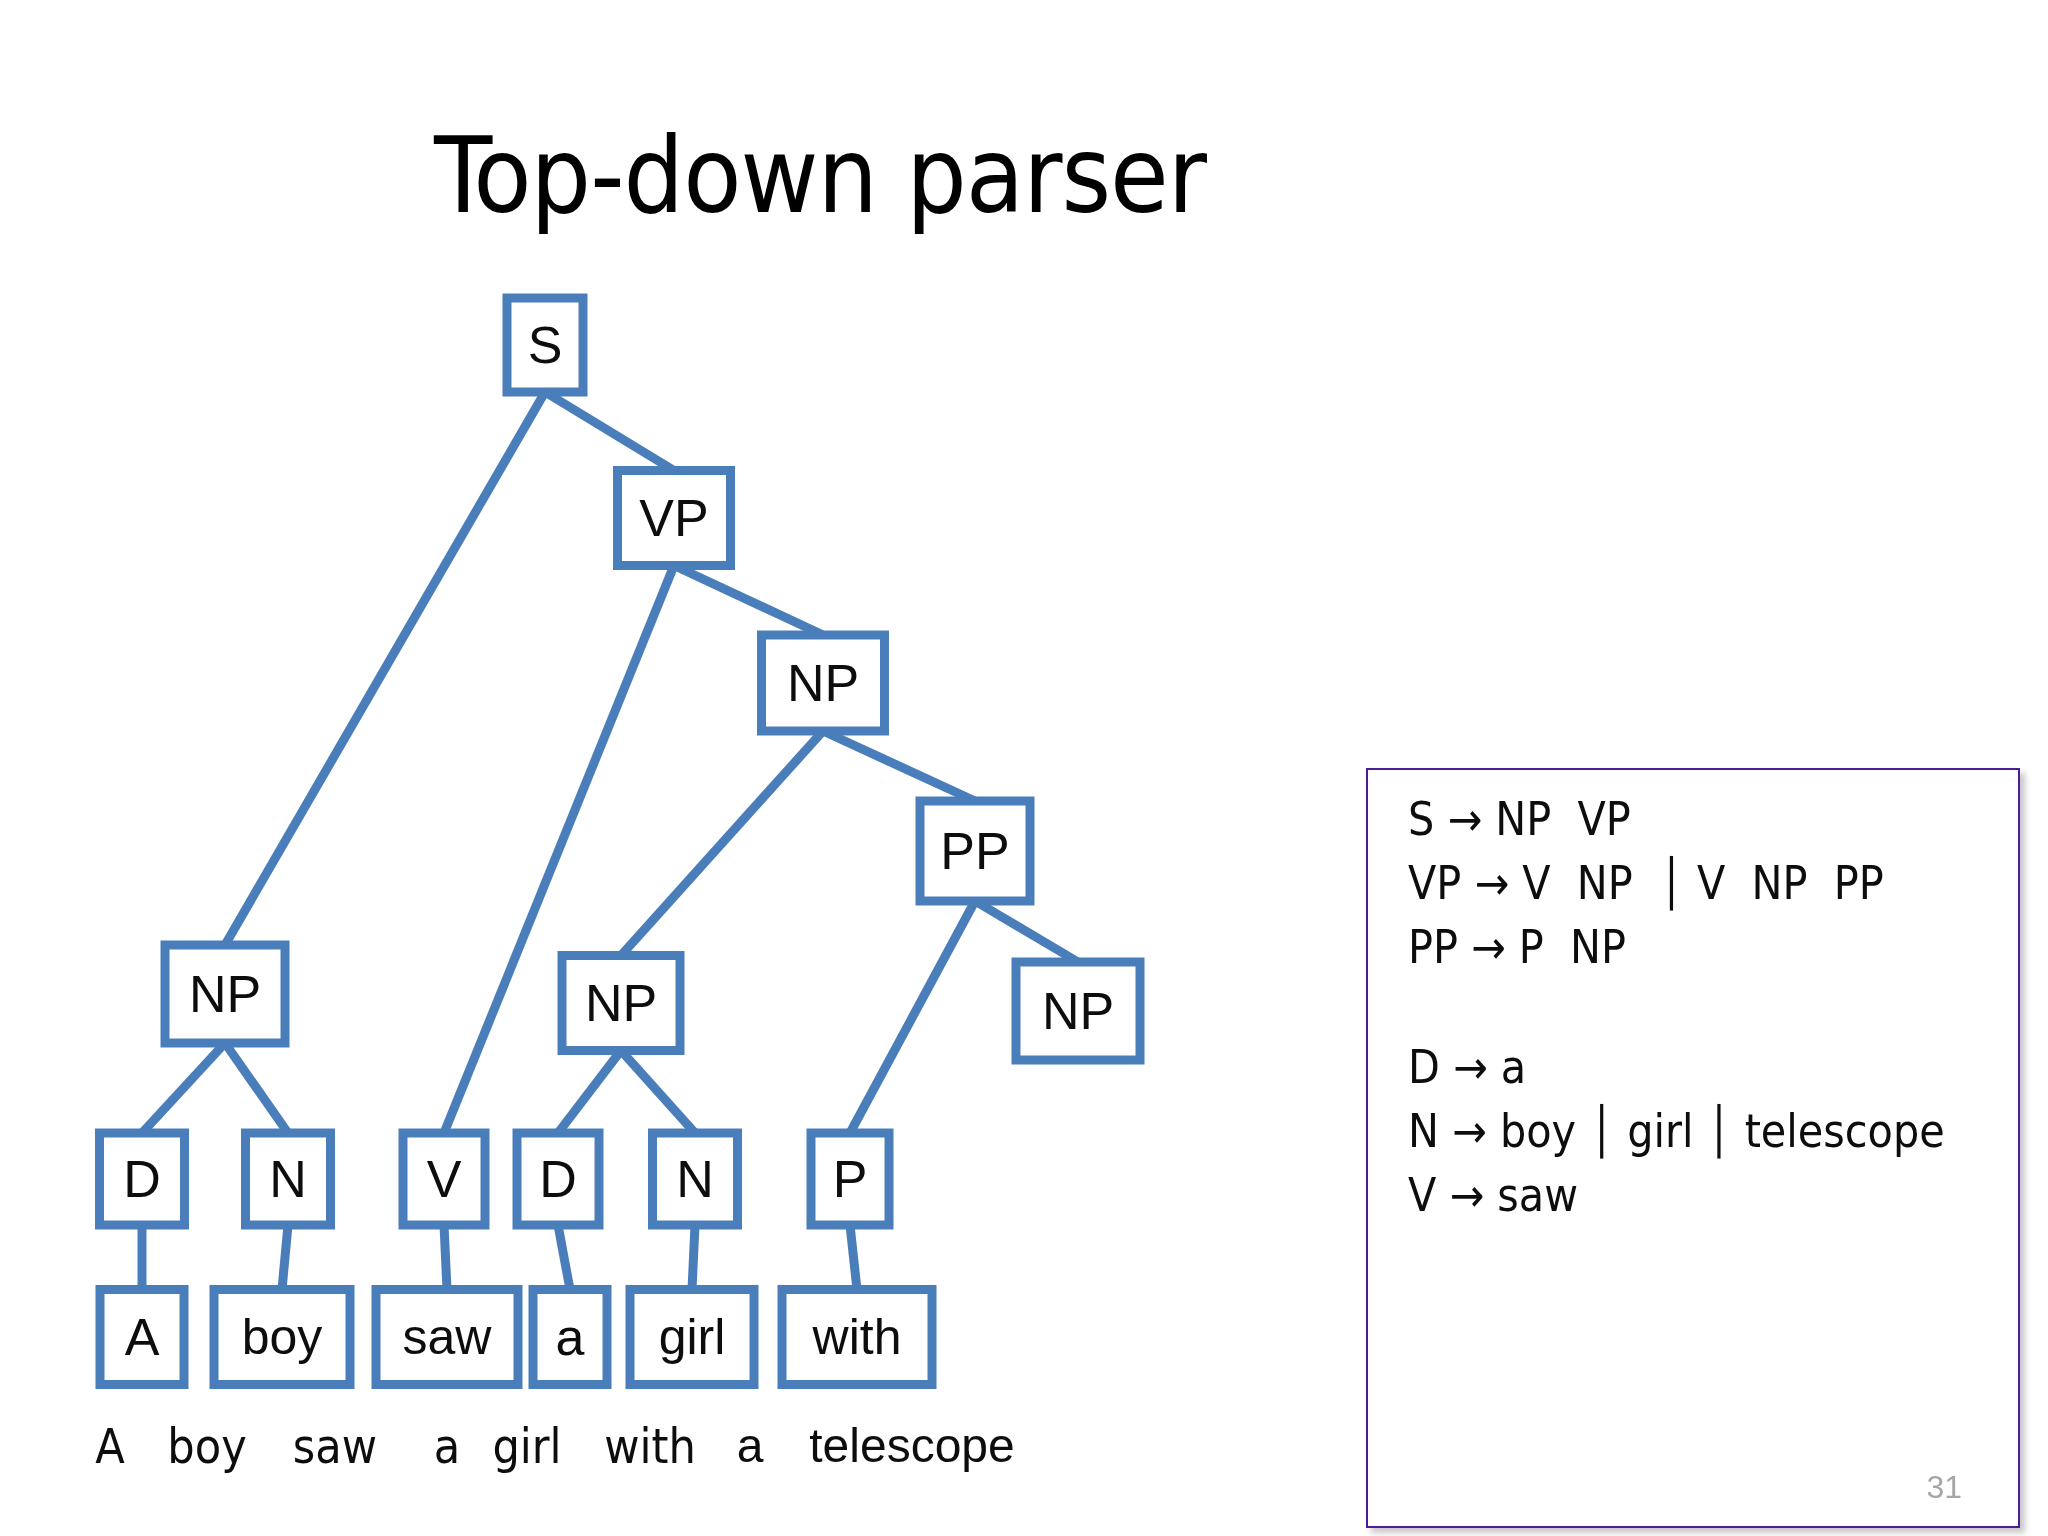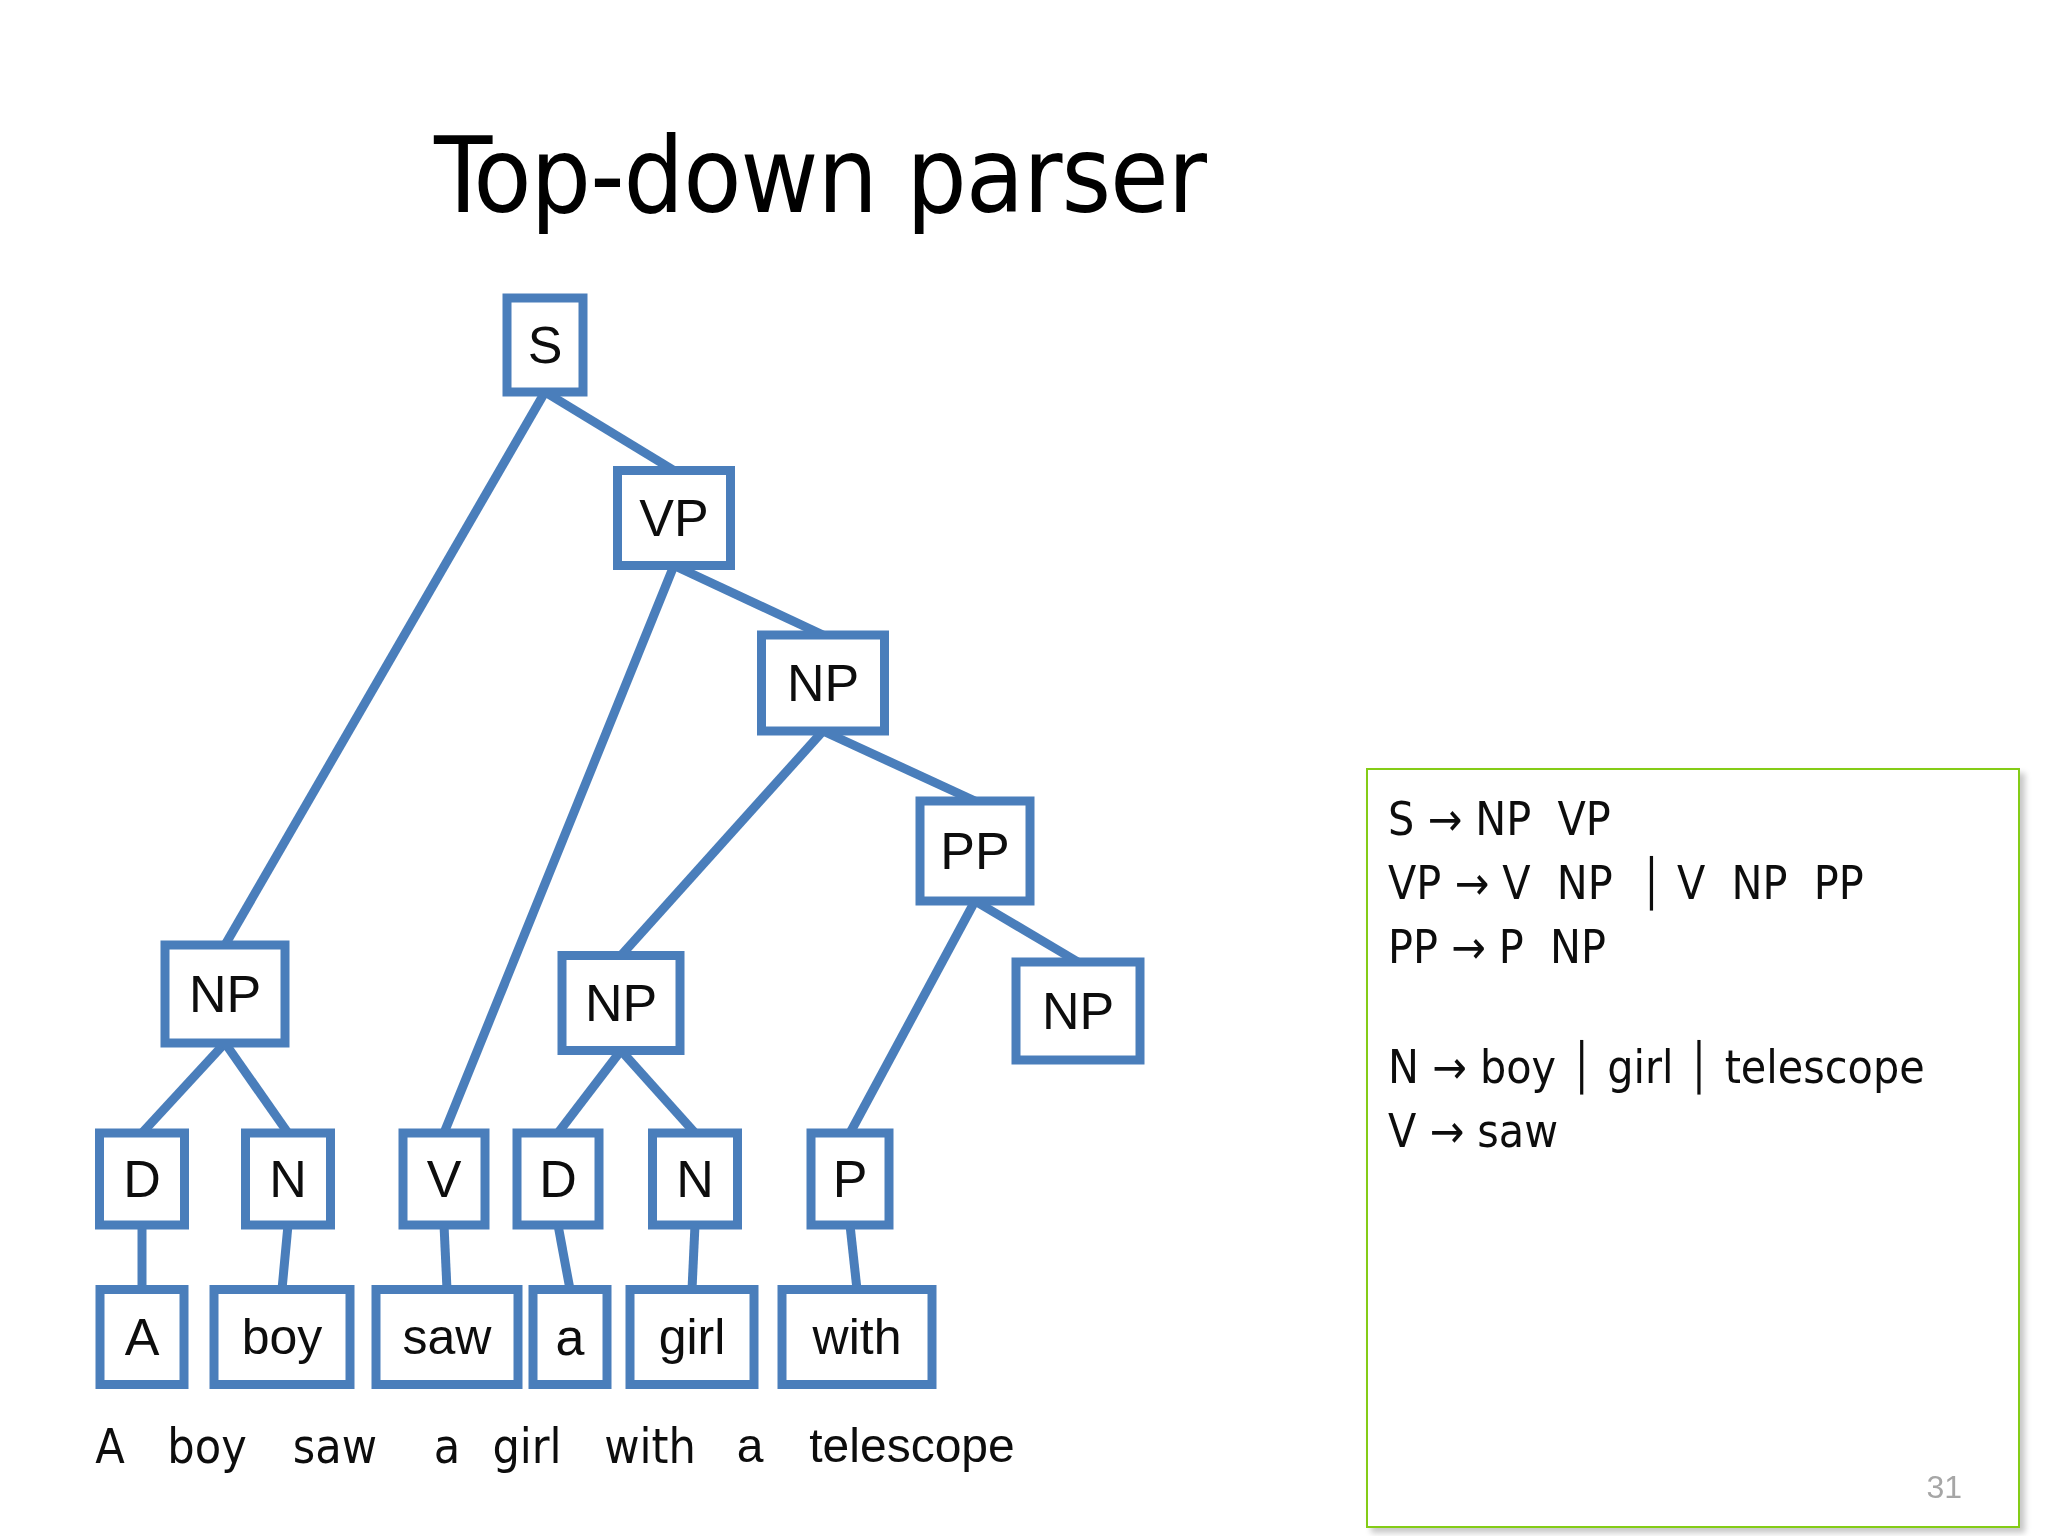--- a/index.html
+++ b/index.html
@@ -52,24 +52,24 @@
   }
 
   
   #grammar-panel {
     position: absolute;
     left: 1366px;
     top: 768px;
     width: 654px;
     height: 760px;
     background: #ffffff;
-    border: 2px solid #84cc16;
+    border: 2px solid #4c1d95;
     box-shadow: 5px 5px 6px rgba(0,0,0,0.22);
     box-sizing: border-box;
-    padding: 18px 0 0 20px;
+    padding: 18px 0 0 40px;
   }
   .rule-line {
     font-family: "DejaVu Sans Condensed", "Liberation Sans", sans-serif;
     font-size: 46px;
     color: #0d0d0d;
     line-height: 1.38;
     white-space: pre;
     height: 64px;
   }
   .rule-spacer {
@@ -212,20 +212,21 @@
         </g>
       </g>
   </svg>
 
   <div id="grammar-panel">
     <div id="grammar-rules">
         <div class="rule-line">S → NP  VP</div>
         <div class="rule-line">VP → V  NP  │ V  NP  PP</div>
         <div class="rule-line">PP → P  NP</div>
         <div class="rule-spacer"></div>
+        <div class="rule-line">D → a</div>
         <div class="rule-line">N → boy │ girl │ telescope</div>
         <div class="rule-line">V → saw</div>
       </div>
     <div id="page-number">31</div>
   </div>
 
   <div id="sentence-strip">
       <div class="sentence-word" style="left: 30px;">A</div>
       <div class="sentence-word" style="left: 127px;">boy</div>
       <div class="sentence-word" style="left: 255px;">saw</div>

